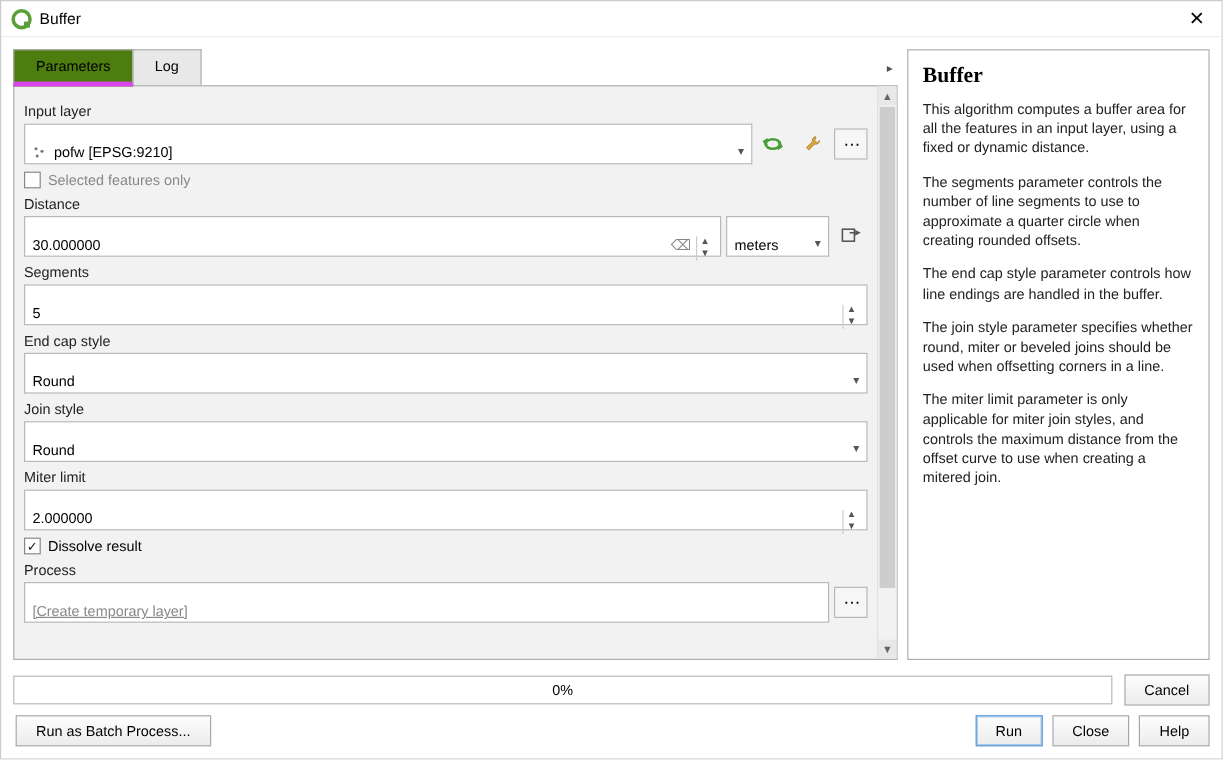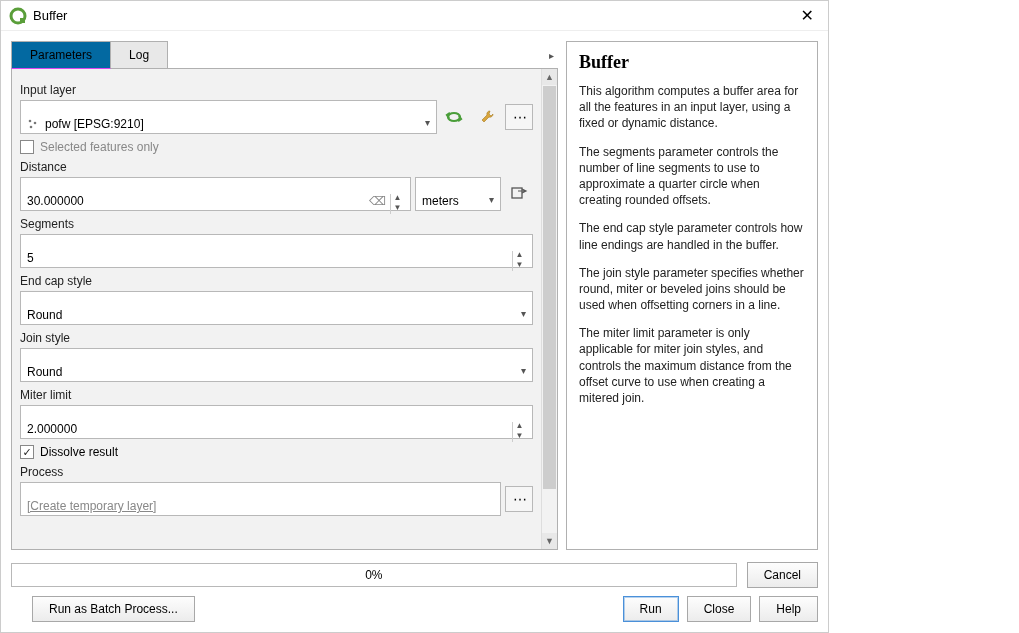--- a/index.html
+++ b/index.html
@@ -1,27 +1,27 @@
 <!DOCTYPE html>
 <html><head>
 <meta charset="utf-8">
 <style>
   * { box-sizing: border-box; margin: 0; padding: 0; }
   body { font-family: "Segoe UI", Tahoma, sans-serif; font-size: 12px; background: #fff; color: #000; }
-  .window { width: 829px; height: 633px; display: flex; flex-direction: column; border: 1px solid #ccc; }
+  .window { width: 1019px; height: 633px; display: flex; flex-direction: column; border: 1px solid #ccc; }
   .titlebar { display: flex; align-items: center; height: 30px; padding: 0 8px; border-bottom: 1px solid #eee; }
   .titlebar .logo { width: 18px; height: 18px; margin-right: 6px; }
   .titlebar .title { font-size: 13px; flex: 1; }
   .titlebar .close { font-size: 16px; padding: 2px 6px; cursor: pointer; }
   .content { flex: 1; display: flex; padding: 10px; gap: 8px; min-height: 0; }
   .left-col { flex: 1; display: flex; flex-direction: column; min-width: 0; }
   .tabs-row { display: flex; align-items: center; }
   .tabs { display: flex; }
   .tab { padding: 6px 18px; background: #e8e8e8; border: 1px solid #b0b0b0; border-bottom: none; font-size: 12px; cursor: pointer; }
-  .tab.active { background: #0369a1; border-bottom: 1px solid #d946ef; position: relative; z-index: 2; }
+  .tab.active { background: #4d7c0f; border-bottom: 4px solid #d946ef; position: relative; z-index: 2; }
   .tab + .tab { margin-left: -1px; }
   .collapse-arrow { margin-left: auto; padding: 2px 4px; font-size: 10px; cursor: pointer; color: #555; }
   .panel-wrap { flex: 1; display: flex; border: 1px solid #b0b0b0; background: #f2f2f2; margin-top: -1px; min-height: 0; }
   .form-scroll { flex: 1; overflow-y: auto; padding: 8px 8px 8px 8px; }
   .scrollbar-col { width: 16px; background: #f2f2f2; border-left: 1px solid #ddd; display: flex; flex-direction: column; }
   .scrollbar-col .sbtn { height: 16px; display: flex; align-items: center; justify-content: center; font-size: 9px; color: #666; background: #e8e8e8; cursor: pointer; }
   .scrollbar-col .strack { flex: 1; background: #f2f2f2; }
   .scrollbar-col .sthumb { background: #cdcdcd; height: 90%; margin: 1px; }
   .field-label { font-size: 12px; margin: 6px 0 3px 0; color: #222; }
   .row { display: flex; align-items: center; gap: 4px; }
@@ -41,21 +41,21 @@
   .chk-row { display: flex; align-items: center; margin: 6px 0; font-size: 12px; }
   .chk-label.disabled { color: #888; }
   .placeholder { color: #888; text-decoration: underline; }
   .right-col { width: 252px; border: 1px solid #b0b0b0; background: #fff; padding: 10px 12px; overflow-y: auto; }
   .right-col h2 { font-size: 18px; font-weight: bold; margin-bottom: 10px; font-family: Georgia, serif; }
   .right-col p { font-size: 12px; margin-bottom: 12px; line-height: 1.35; color: #222; }
   .progress-row { display: flex; padding: 0 10px; gap: 10px; align-items: center; margin-top: 2px; margin-bottom: 8px; }
   .progress { flex: 1; height: 24px; border: 1px solid #b8b8b8; background: #fff; display: flex; align-items: center; justify-content: center; font-size: 12px; }
   .btn { height: 26px; padding: 0 16px; border: 1px solid #a8a8a8; background: linear-gradient(#fdfdfd,#ececec); font-size: 12px; cursor: pointer; display: flex; align-items: center; border-radius: 0; }
   .btn.primary { border-color: #4a90d9; box-shadow: 0 0 0 1px rgba(74,144,217,.4) inset; }
-  .footer-row { display: flex; padding: 0 10px 10px 23px; align-items: center; }
+  .footer-row { display: flex; padding: 0 10px 10px 4px; align-items: center; }
   .footer-row .spacer { flex: 1; }
   .footer-row .btn { margin-left: 8px; }
   .clear-x { font-size: 12px; color: #888; padding: 0 4px; cursor: pointer; }
   .dots-icon { display: inline-block; width: 12px; height: 12px; }
   .dots-icon::before { content: "⋯"; font-size: 14px; line-height: 10px; }
   svg { display: block; }
 </style>
 </head>
 <body>
 

